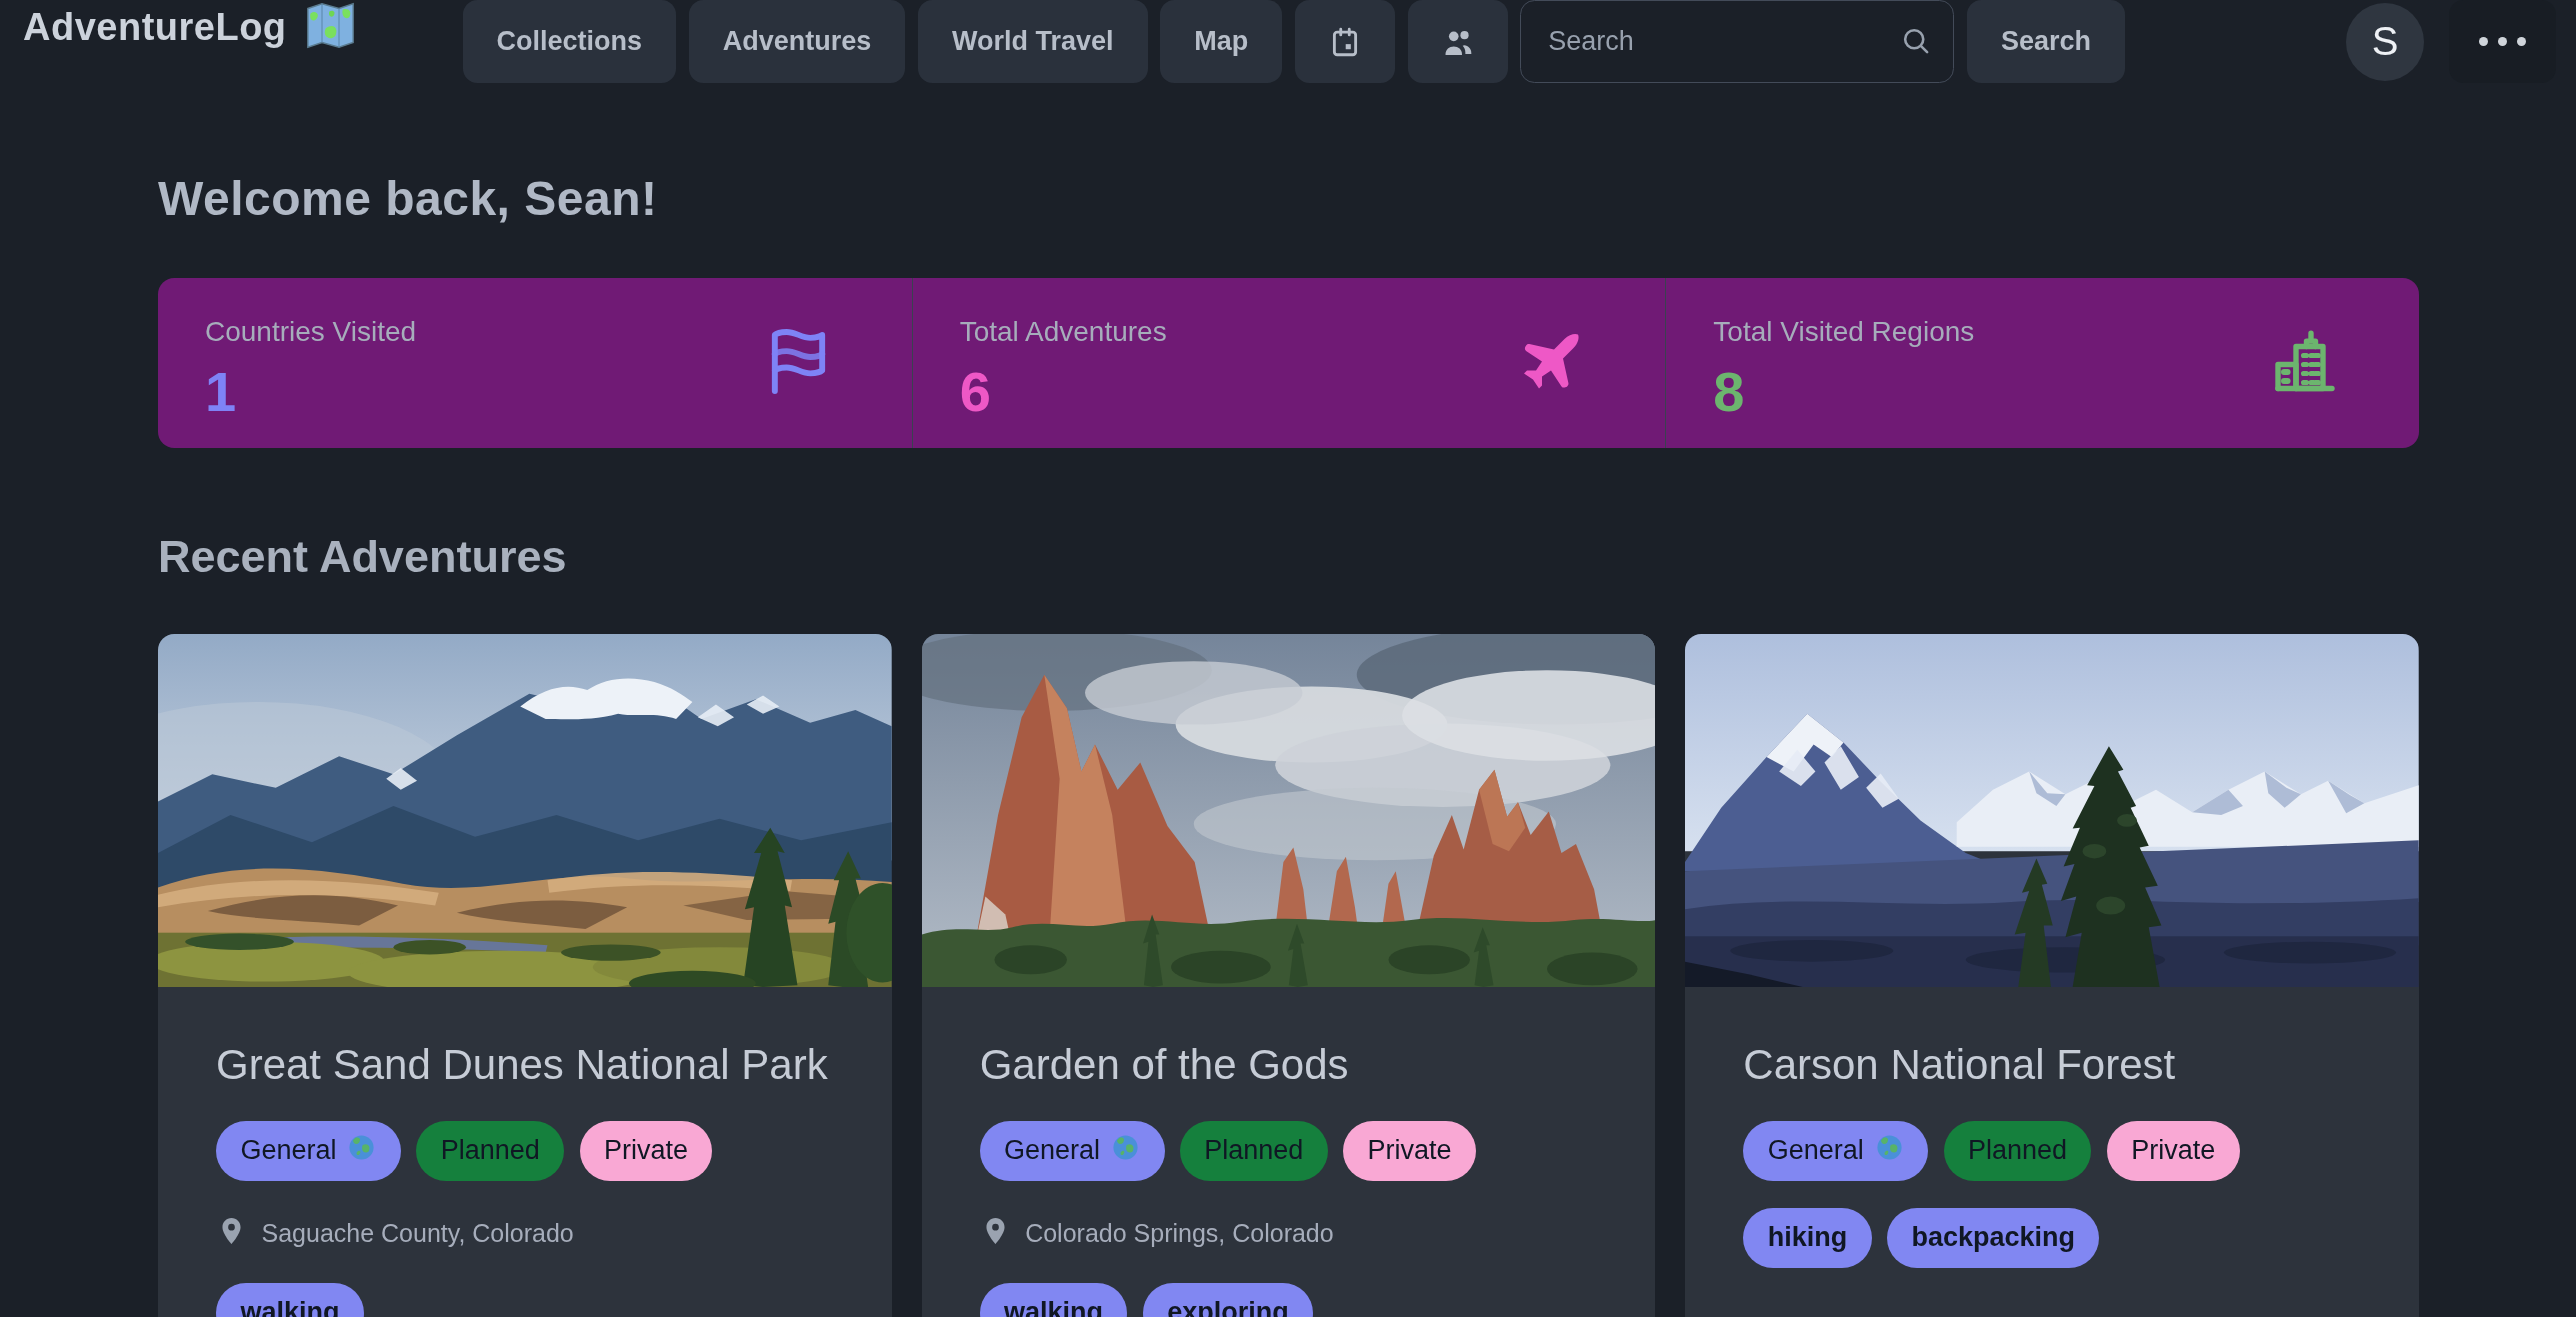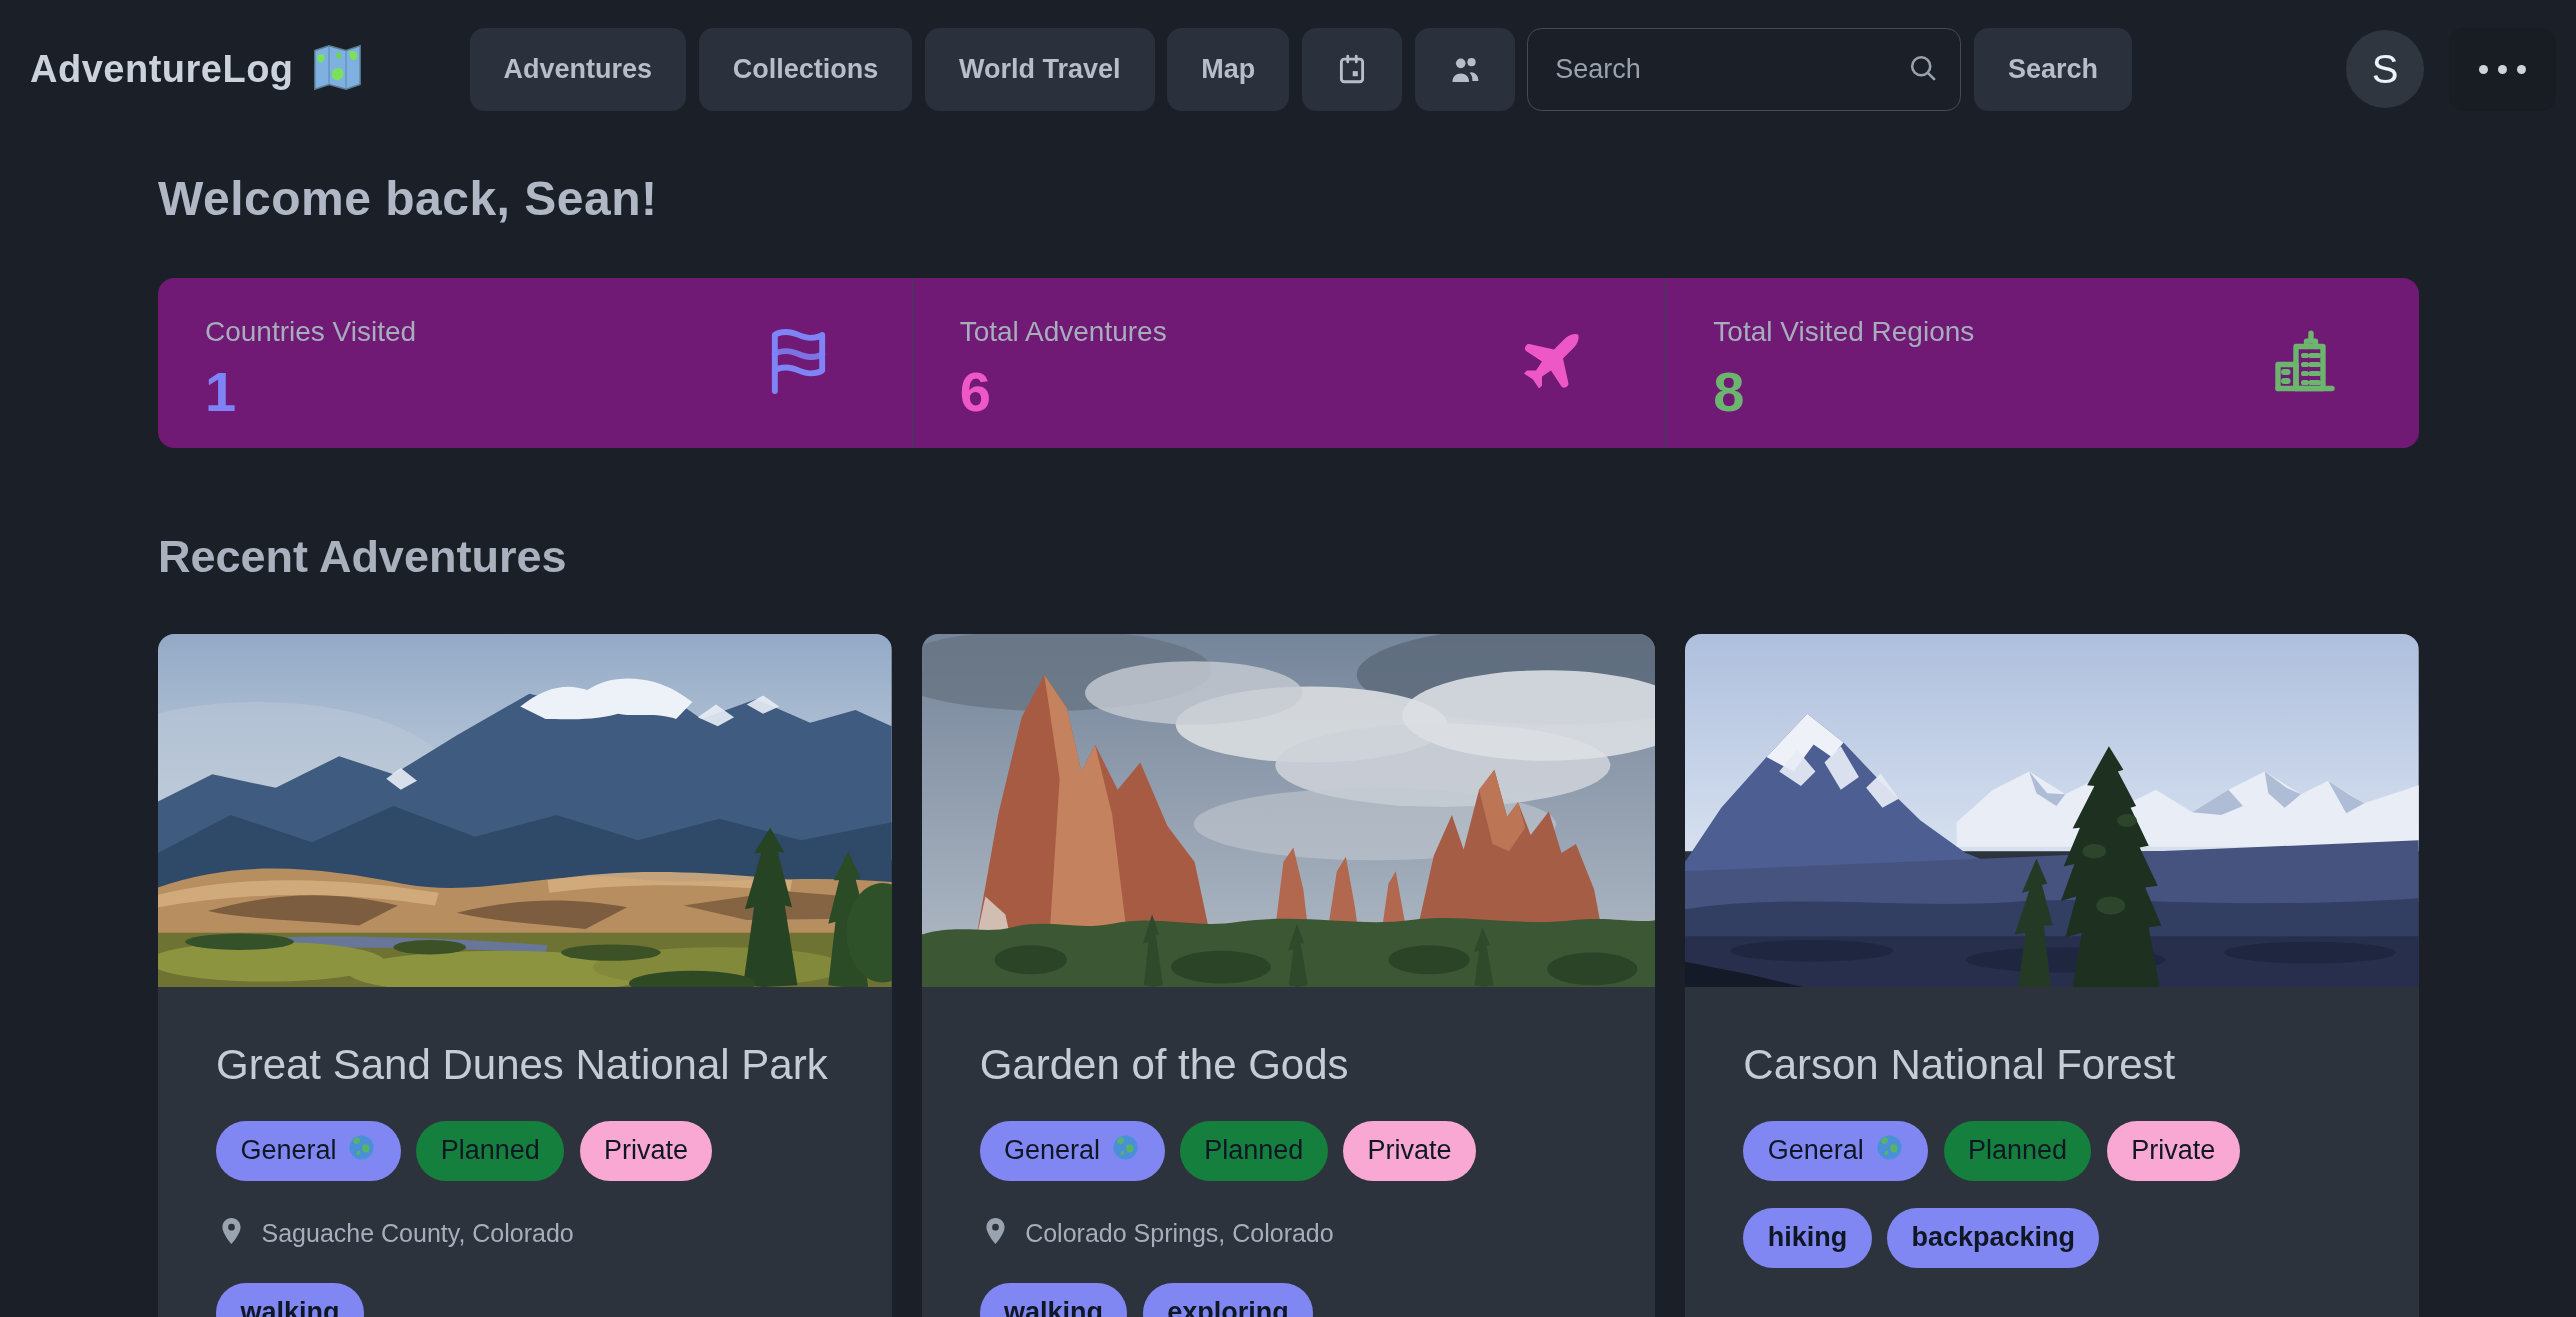--- a/index.html
+++ b/index.html
@@ -3,21 +3,21 @@
 <meta charset="utf-8">
 <style>
   * { margin:0; padding:0; box-sizing:border-box; }
   html,body { width:2576px; height:1318px; overflow:hidden; }
   body {
     background:#1b2028;
     font-family:"Liberation Sans","DejaVu Sans",sans-serif;
     color:#a6adbb;
   }
   
-  .navbar { display:flex; align-items:center; height:138px; padding:0 20px 0 30px; }
+  .navbar { display:flex; align-items:flex-start; height:138px; padding:0 20px 0 23px; }
   .logo { display:flex; align-items:center; gap:18px; cursor:pointer; }
   .logo-text { font-size:38px; font-weight:bold; color:#ccd2db; letter-spacing:0.5px; }
   .nav-group { display:flex; align-items:center; gap:12.7px; margin-left:107px; }
   .nav-btn {
     height:83px; padding:0 34px; border:none; border-radius:14.5px;
     background:#2a313c; color:#b7bec9; font-size:27px; font-weight:600;
     font-family:inherit; display:flex; align-items:center; justify-content:center; cursor:pointer;
   }
   .nav-btn.icon-only { width:100px; padding:0; }
   .nav-btn svg { display:block; }
@@ -86,22 +86,22 @@
         <path d="M18 4 V45 M36 9 V50" stroke="#5a85a8" stroke-width="1.5" opacity=".7"></path>
         <path d="M6 14 C12 10 16 16 12 20 C8 24 4 20 6 14 Z" fill="#7ae05e"></path>
         <path d="M22 30 C30 24 36 30 32 38 C26 44 18 38 22 30 Z" fill="#7ae05e"></path>
         <path d="M40 10 C46 8 50 12 47 18 C43 22 38 16 40 10 Z" fill="#7ae05e"></path>
         <path d="M26 12 C30 10 33 13 30 17 C27 19 24 16 26 12 Z" fill="#6fd653"></path>
       </svg>
     </span>
   </div>
 
   <div class="nav-group">
+    <button class="nav-btn">Collections</button>
     <button class="nav-btn">Adventures</button>
-    <button class="nav-btn">Collections</button>
     <button class="nav-btn">World Travel</button>
     <button class="nav-btn">Map</button>
 
     <button class="nav-btn icon-only">
       <span>
         <svg width="34" height="34" viewBox="0 0 24 24" fill="none" stroke="#b7bec9" stroke-width="2" stroke-linecap="round">
           <rect x="4.5" y="5" width="15" height="16" rx="2"></rect>
           <path d="M9 3v4 M15 3v4"></path>
           <rect x="12.5" y="13.5" width="3.6" height="3.6" fill="#b7bec9" stroke="none"></rect>
         </svg>

